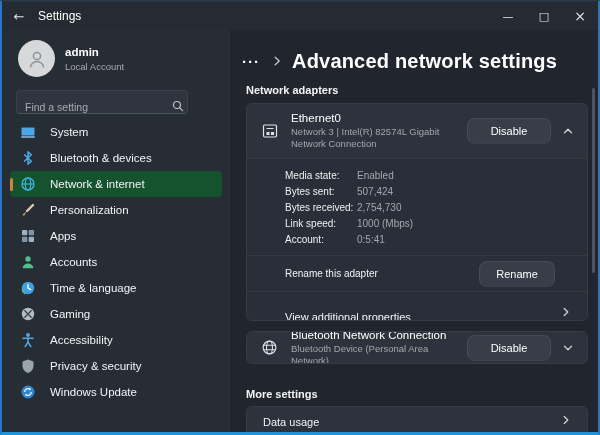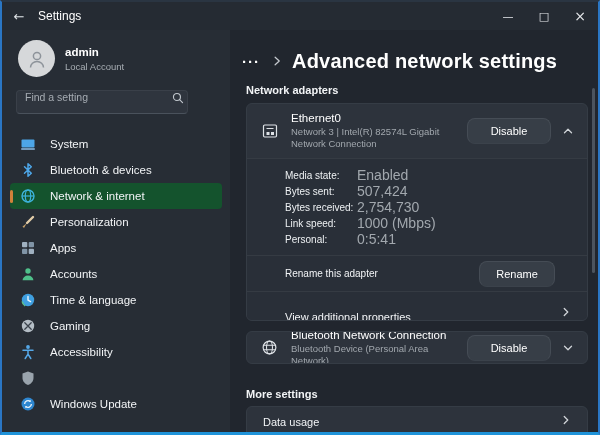--- a/index.html
+++ b/index.html
@@ -48,30 +48,30 @@
   .account { position: absolute; top: 10px; left: 16px; display: flex; align-items: center; gap: 10px; cursor: pointer; }
   .avatar {
     width: 37px; height: 37px; border-radius: 50%;
     background: #d6d8da; display: flex; align-items: center; justify-content: center;
   }
   .acc-name { font-size: 11.5px; font-weight: 700; color: #ffffff; }
   .acc-sub  { font-size: 9.5px; color: #a6acb2; margin-top: 3px; }
   .searchbox {
     position: absolute; top: 60px; left: 14px; width: 172px; height: 24px;
     background: #2f353e; border: 1px solid #3a4049; border-bottom: 1px solid #4a525c;
-    border-radius: 4px; display: flex; align-items: flex-start;
+    border-radius: 4px; display: flex; align-items: flex-end;
   }
   .searchbox input {
     flex: 1; background: transparent; border: none; outline: none;
     color: #e8ebee; font-size: 10.5px; padding: 0 8px;
     font-family: "Liberation Sans", sans-serif;
   }
   .searchbox input::placeholder { color: #a6acb3; }
   .s-icon { width: 24px; display: flex; justify-content: center; }
-  .nav { position: absolute; top: 101px; left: 8px; right: 8px; }
+  .nav { position: absolute; top: 89px; left: 8px; right: 8px; }
   .nav-item {
     position: relative; height: 26px; border-radius: 4px;
     display: flex; align-items: center; cursor: pointer;
     padding-left: 10px;
   }
   .nav-item.selected { background: #14532d; }
   .nav-pill {
     position: absolute; left: 0; top: 6.5px; width: 3px; height: 13px;
     border-radius: 2px; background: #d0813a;
   }
@@ -121,21 +121,21 @@
     border-radius: 8px; color: #ffffff; font-size: 11px; cursor: pointer;
     font-family: "Liberation Sans", sans-serif;
   }
   .chev-box { width: 26px; margin-left: 4px; display: flex; justify-content: center; flex: none; cursor: pointer; }
   .card-body {
     background: #292f38; border-top: 1px solid rgba(255,255,255,0.06);
     padding: 8px 0;
   }
   .detail-row { display: flex; height: 16px; align-items: center; padding-left: 38px; }
   .d-label { width: 72px; font-size: 10px; color: #eef1f3; flex: none; }
-  .d-value { font-size: 14px; color: #a2a8ae; }
+  .d-value { font-size: 10px; color: #a2a8ae; }
   .card-row {
     background: #292f38; border-top: 1px solid rgba(255,255,255,0.06);
     display: flex; align-items: center; padding-left: 38px;
   }
   .rename-row { height: 36px; padding-right: 32px; }
   .rename-row .row-label { flex: 1; font-size: 10px; color: #f2f4f6; }
   .rename-row .btn { width: 76px; }
   .view-row { height: 32px; padding-right: 14px; cursor: pointer; align-items: flex-end; }
   .view-row .row-label { flex: 1; font-size: 11px; color: #f2f4f6; }
   .usage-row { display: flex; align-items: center; height: 100%; padding: 0 14px 8px 16px; cursor: pointer; }
@@ -277,20 +277,21 @@
             </svg>
         </span>
         <span class="nav-label">Accessibility</span>
       </div>
       <div class="nav-item">
         <span class="nav-icon">
           <svg width="16" height="16" viewBox="0 0 16 16">
               <path d="M8 1.5 L13.5 3.6 V8 C13.5 11.4 11 13.8 8 15 C5 13.8 2.5 11.4 2.5 8 V3.6 Z" fill="#9aa4ad"></path>
             </svg>
         </span>
+        <span class="nav-label">Privacy &amp; security</span>
       </div>
       <div class="nav-item">
         <span class="nav-icon">
           <svg width="16" height="16" viewBox="0 0 16 16">
               <circle cx="8" cy="8" r="6.5" fill="#2f87d0"></circle>
               <path d="M4.6 8 a3.4 3.4 0 0 1 5.8-2.4 M11.4 8 a3.4 3.4 0 0 1 -5.8 2.4" fill="none" stroke="#eaf3fa" stroke-width="1.3"></path>
               <path d="M10.6 3.8 L10.6 6 L8.6 5.4 Z" fill="#eaf3fa"></path>
               <path d="M5.4 12.2 L5.4 10 L7.4 10.6 Z" fill="#eaf3fa"></path>
             </svg>
         </span>
@@ -346,21 +347,21 @@
         </div>
         <div class="detail-row">
           <span class="d-label">Bytes received:</span>
           <span class="d-value">2,754,730</span>
         </div>
         <div class="detail-row">
           <span class="d-label">Link speed:</span>
           <span class="d-value">1000 (Mbps)</span>
         </div>
         <div class="detail-row">
-          <span class="d-label">Personal:</span>
+          <span class="d-label">Account:</span>
           <span class="d-value">0:5:41</span>
         </div>
       </div>
 
       <div class="card-row rename-row">
         <span class="row-label">Rename this adapter</span>
         <button class="btn">Rename</button>
       </div>
 
       <div class="card-row view-row">

